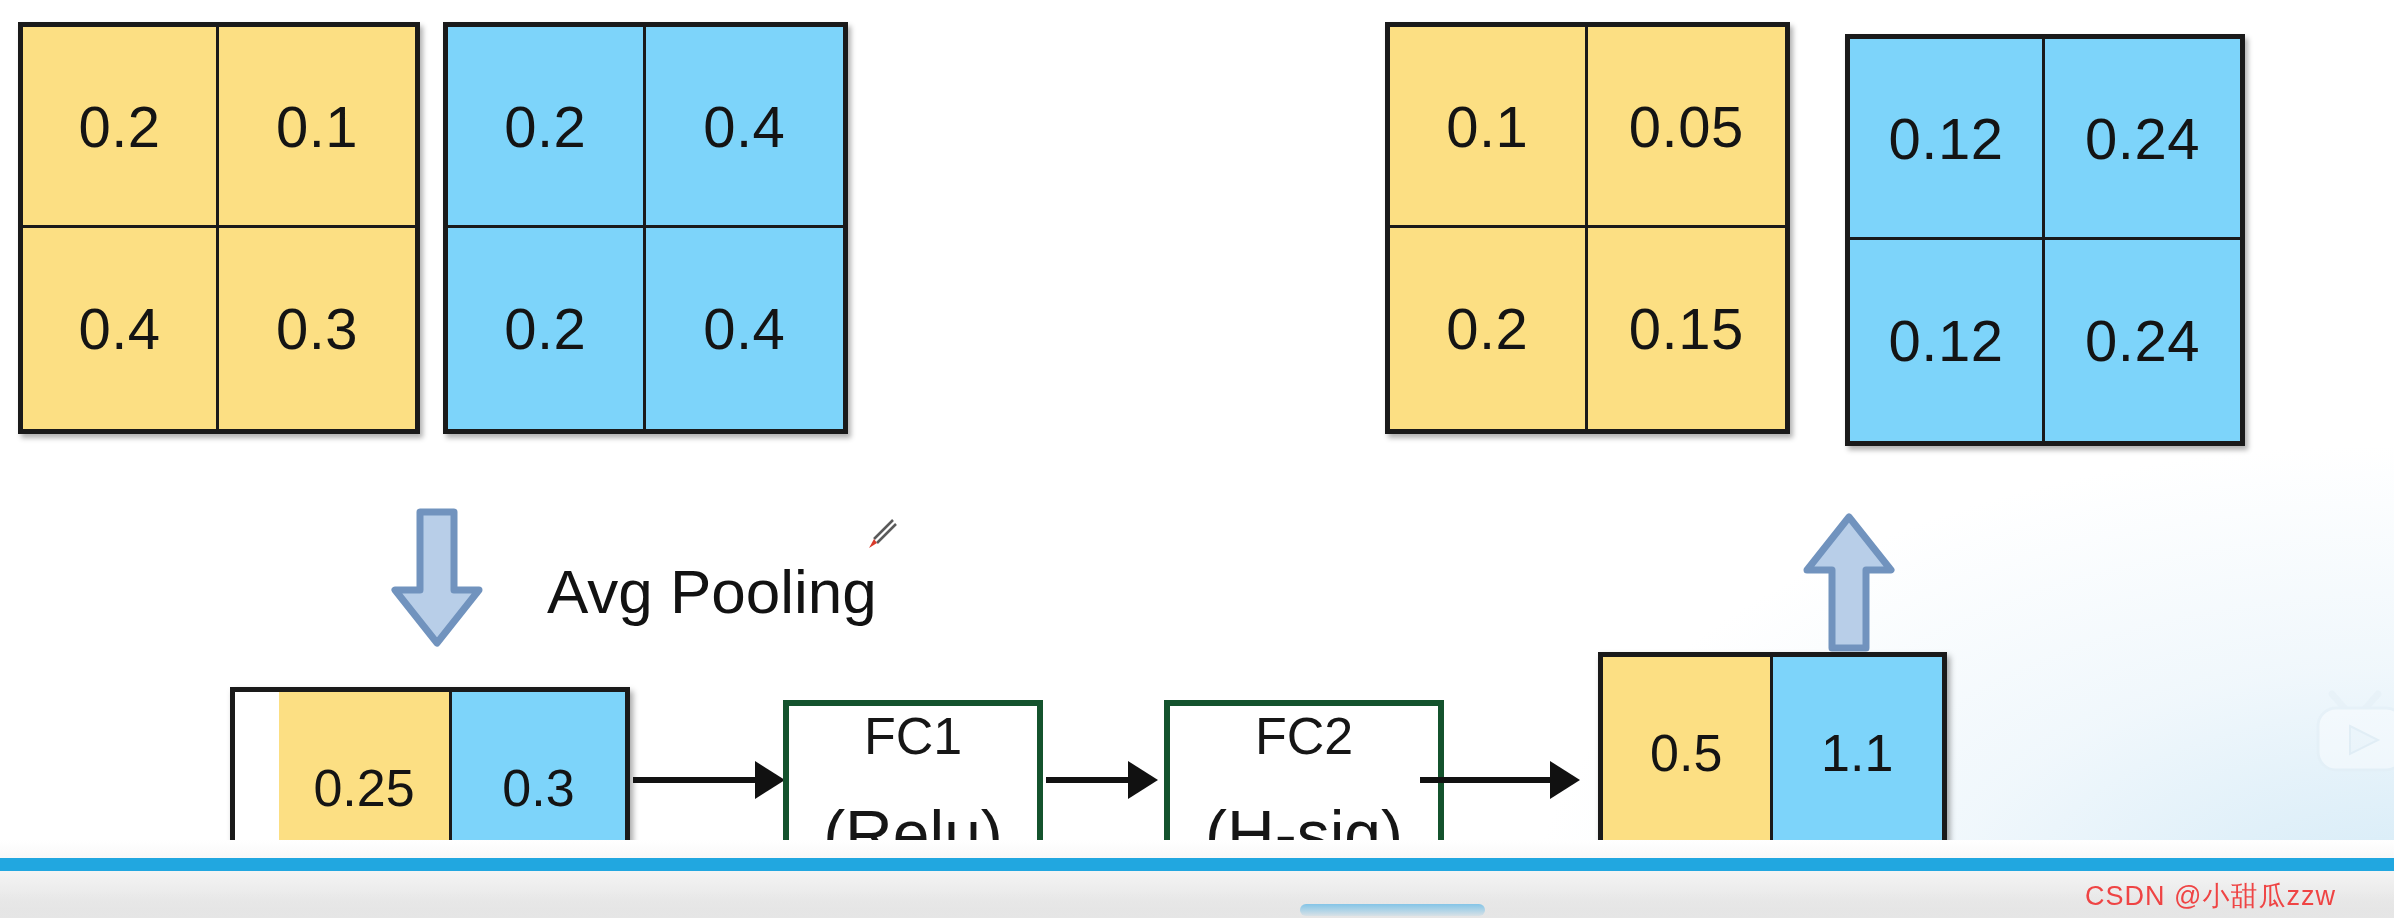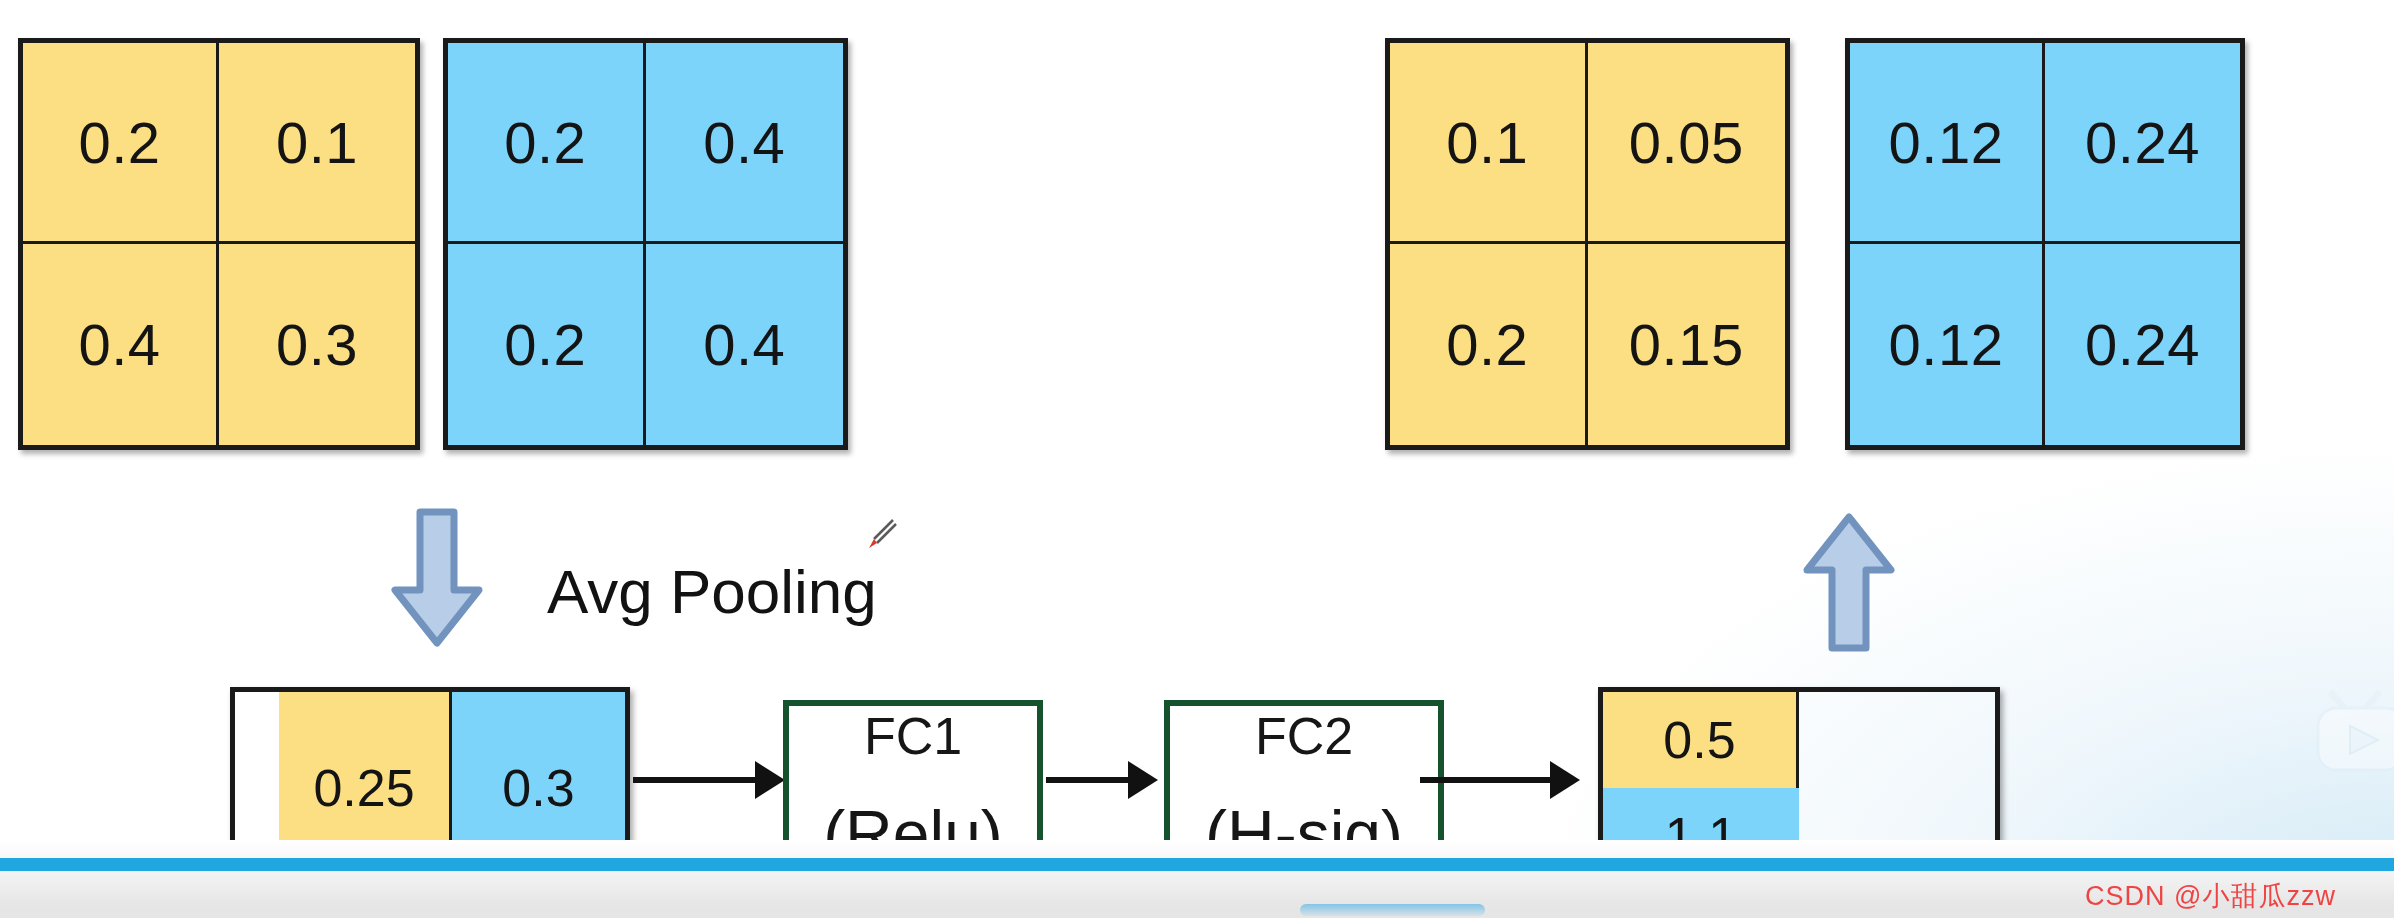--- a/index.html
+++ b/index.html
@@ -48,21 +48,20 @@
 
   
   .matrix {
     position: absolute;
     display: grid;
     grid-template-columns: 1fr 1fr;
     grid-template-rows: 1fr 1fr;
     border: 5px solid #1a1a1a;
     box-sizing: border-box;
     box-shadow: 3px 4px 5px rgba(0,0,0,0.30);
-    margin-top: 16px;
   }
   .matrix .cell {
     display: flex;
     align-items: center;
     justify-content: center;
     font-size: 58px;
     color: #141414;
     box-sizing: border-box;
     letter-spacing: 0.5px;
   }
@@ -196,21 +195,21 @@
     <div class="cell r1c1">0.4</div>
   </div>
 
   <div class="matrix fill-yellow" style="left:1385px; top:22px; width:405px; height:412px;">
     <div class="cell r0c0">0.1</div>
     <div class="cell r0c1">0.05</div>
     <div class="cell r1c0">0.2</div>
     <div class="cell r1c1">0.15</div>
   </div>
 
-  <div class="matrix fill-blue" style="left:1845px; top:22px; width:400px; height:412px;">
+  <div class="matrix fill-blue" style="left:1845px; top:34px; width:400px; height:412px;">
     <div class="cell r0c0">0.12</div>
     <div class="cell r0c1">0.24</div>
     <div class="cell r1c0">0.12</div>
     <div class="cell r1c1">0.24</div>
   </div>
 
   <div class="block-arrow" style="left:390px; top:508px; width:94px; height:140px;">
     <svg width="94" height="140" viewBox="0 0 94 140" xmlns="http://www.w3.org/2000/svg">
       <polygon points="30,4 64,4 64,82 89,82 47,135 5,82 30,82" fill="#b8cee8" stroke="#7193be" stroke-width="7" stroke-linejoin="round"></polygon>
     </svg>
@@ -255,21 +254,21 @@
   <div class="fcbox" style="left:1164px; top:700px; width:280px; height:180px;">
     <div class="fc-title">FC2</div>
     <div class="fc-sub">(H-sig)</div>
   </div>
 
   <div class="arrow-h" style="left:1420px; top:760px; width:160px; height:40px;">
     <div class="shaft" style="width:132px;"></div>
     <div class="head" style="left:130px;"></div>
   </div>
 
-  <div class="vector" style="left:1598px; top:687px; width:402px; height:202px;flex-direction:column;">
+  <div class="vector" style="left:1598px; top:652px; width:349px; height:202px;">
     <div class="vcell left">0.5</div>
     <div class="vcell right">1.1</div>
   </div>
 
   <div class="bg-bottom-strip"></div>
 
   <div class="progress-bar" style="top:858px;"></div>
 
   <div class="progress-knob" style="left:1300px; bottom:2px; width:185px;"></div>
 

